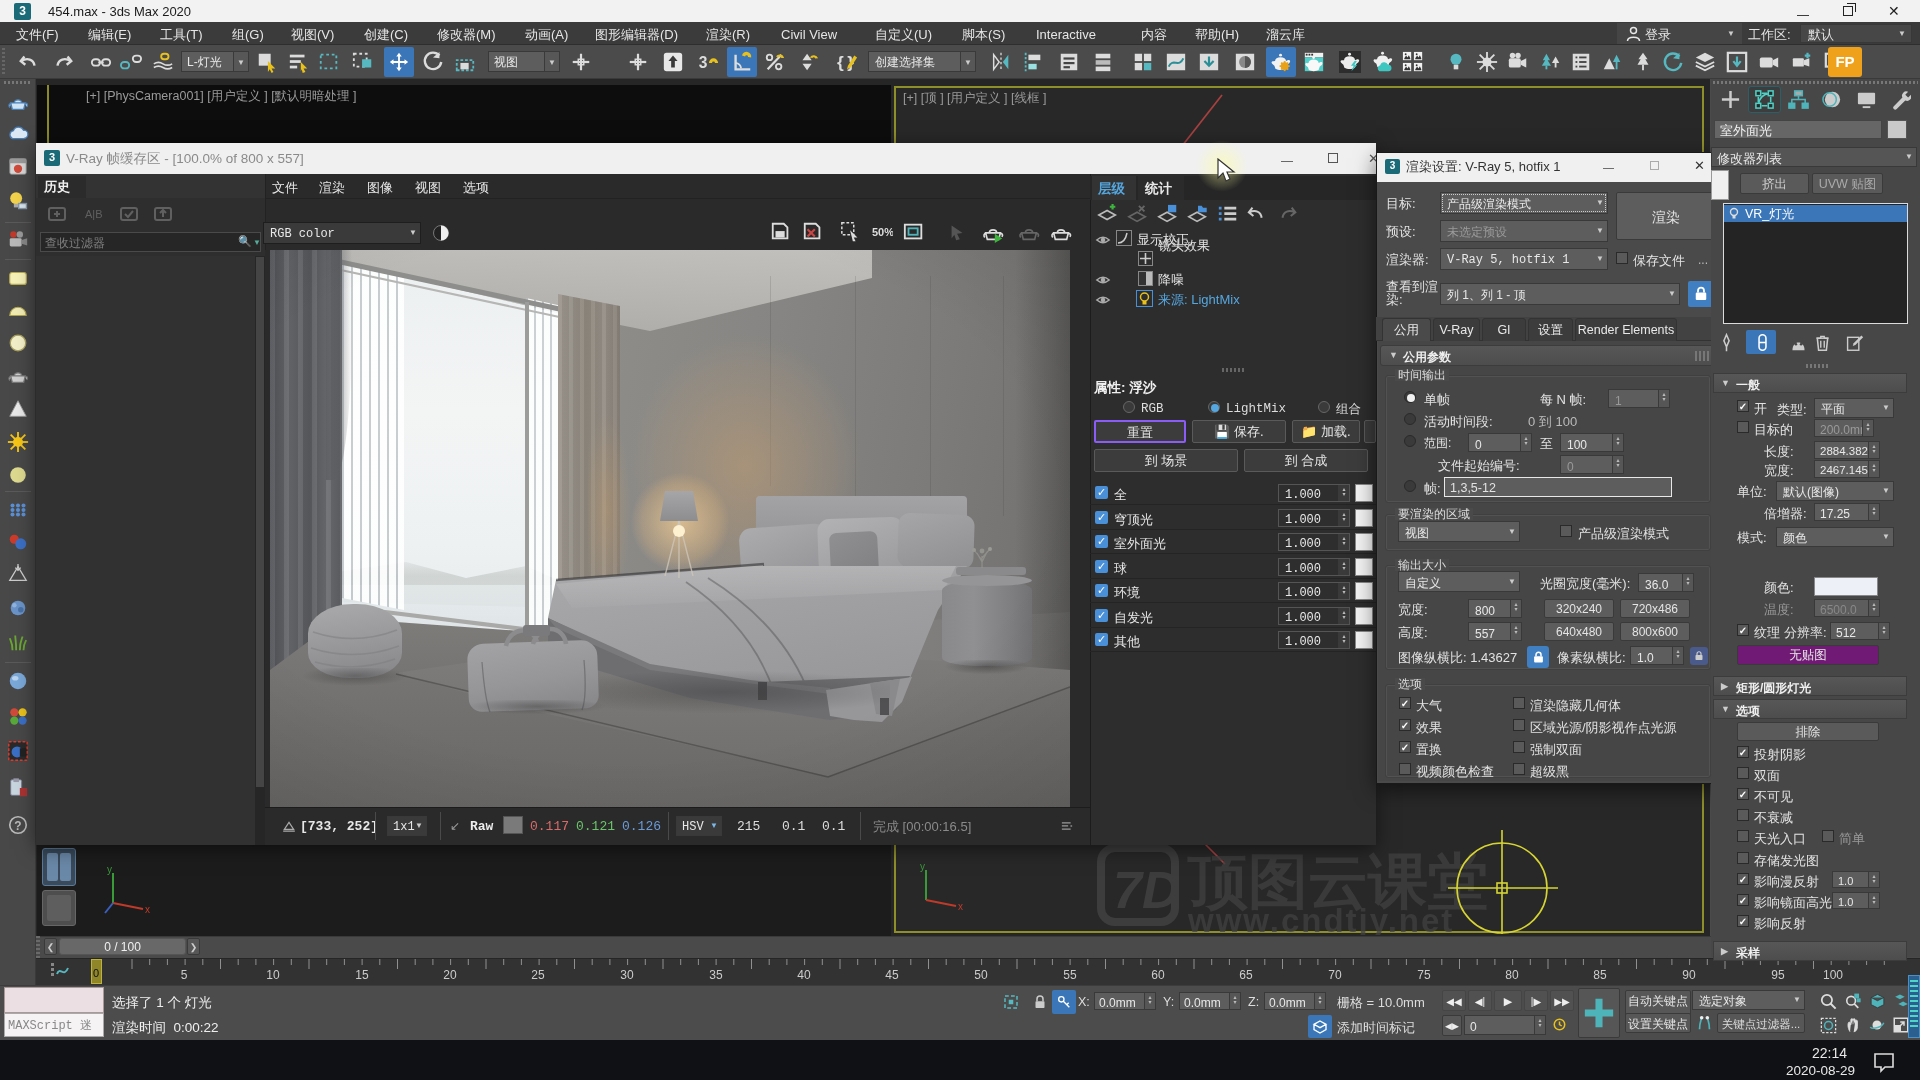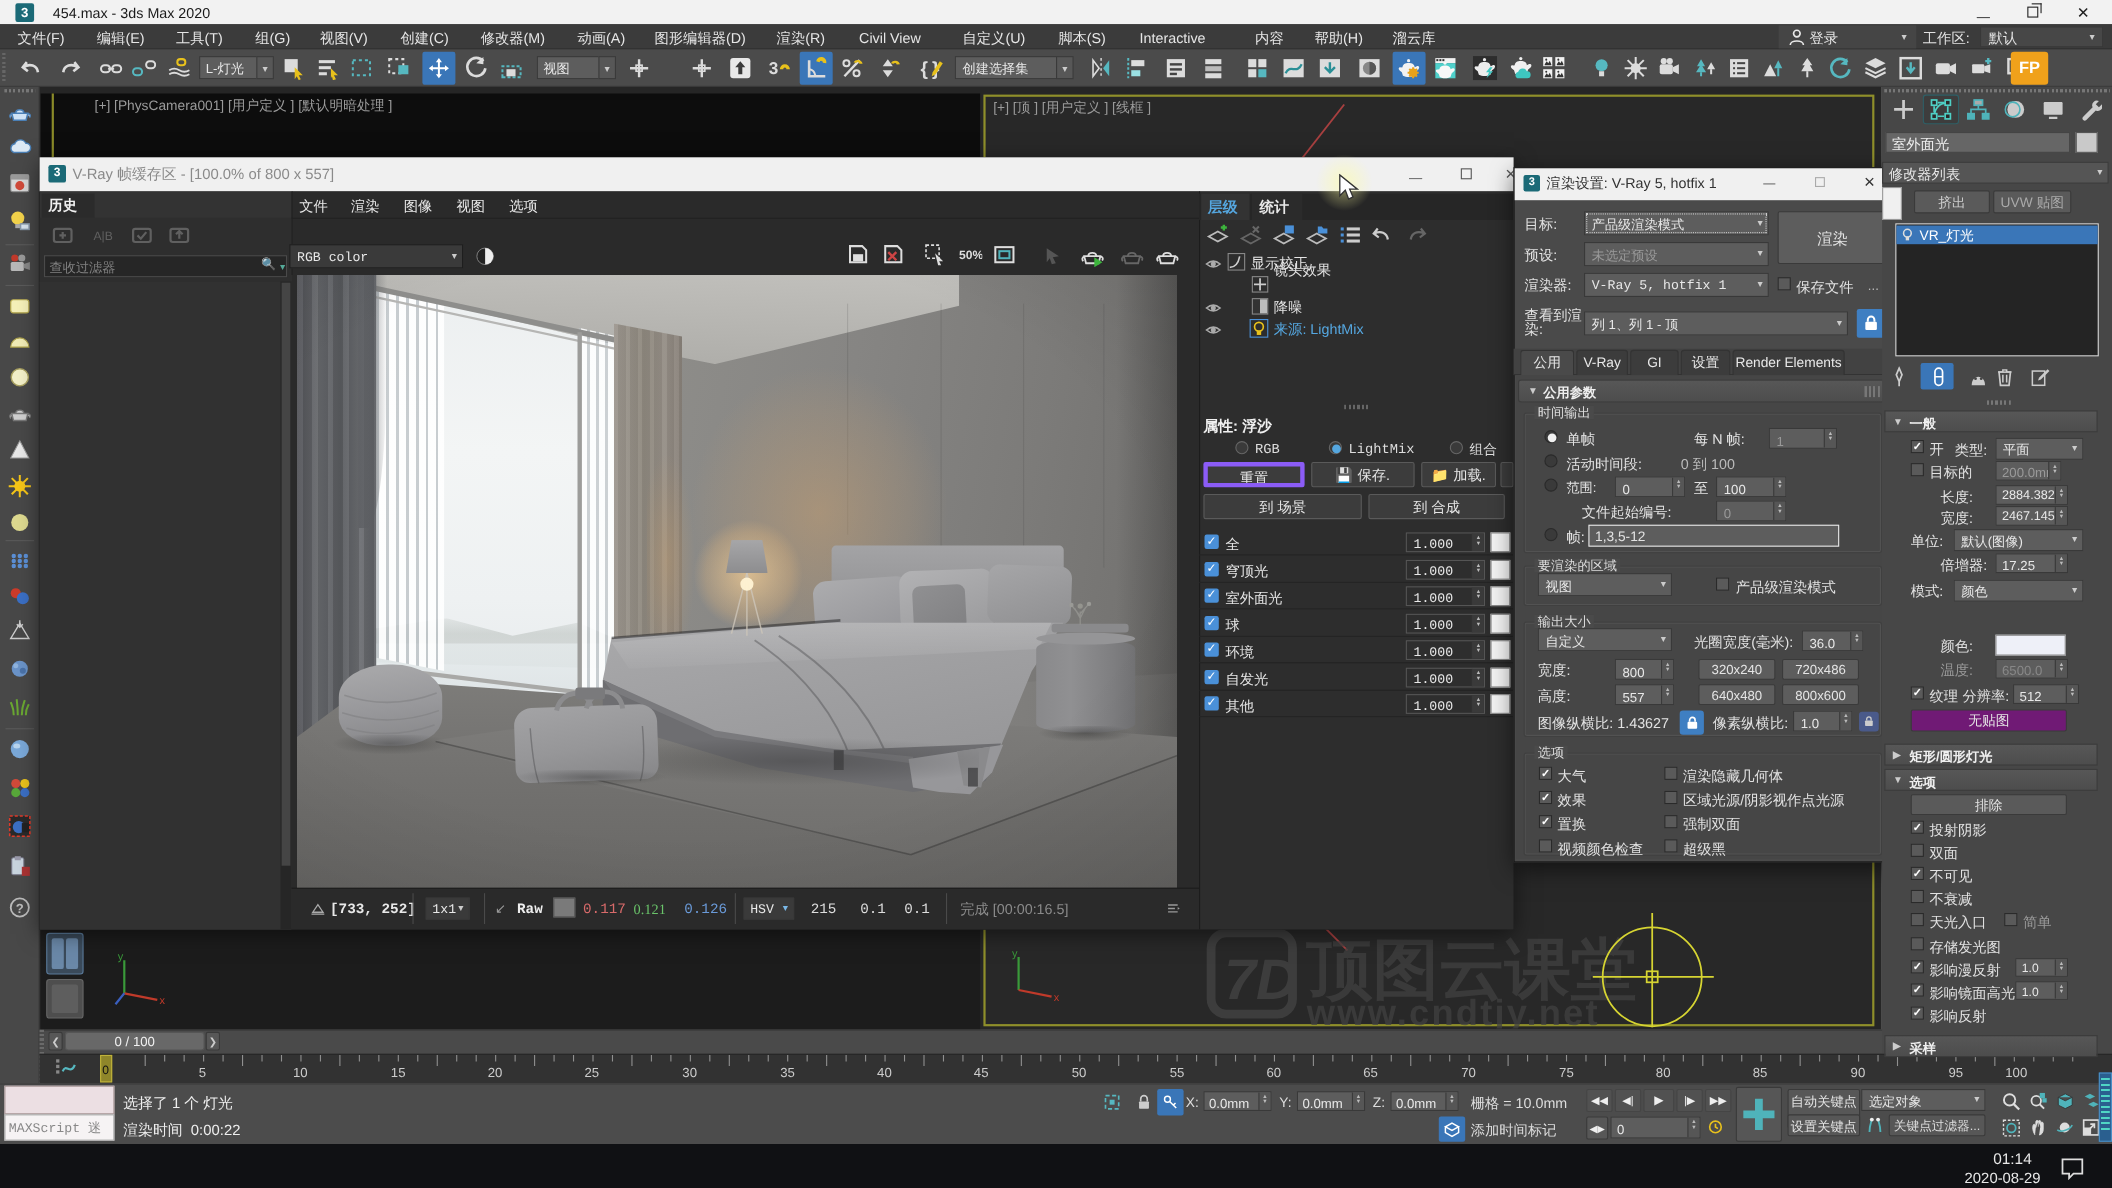--- a/index.html
+++ b/index.html
@@ -893,21 +893,21 @@
 <div class="ic" style="left:1890px;top:1014px;width:22px;height:22px">
       <svg width="18" height="18" viewBox="0 0 24 24">
         <rect x="3" y="3" width="18" height="18" fill="none" stroke="#ddd" stroke-width="2"></rect>
         <path d="M8 16 L16 8 M11 8 h5 v5" stroke="#ddd" stroke-width="2" fill="none"></path>
         <rect x="3" y="12" width="9" height="9" fill="#ddd"></rect>
       </svg>
     </div>
 <div class="ab" style="left:1908px;top:975px;width:12px;height:63px;background:#2a5f8f;border:1px solid #4a8fc5"></div>
 <div class="ab" style="left:1910px;top:980px;width:8px;height:50px;background:repeating-linear-gradient(#4fd5c5 0 2px,#2a5f8f 2px 5px)"></div>
 <div class="ab" style="left:0;top:1040px;width:1920px;height:40px;background:#101114"></div>
-<div class="tx" style="left:1812px;top:1046px;color:#e8e8e8;font-size:14px">01:14</div>
+<div class="tx" style="left:1812px;top:1046px;color:#e8e8e8;font-size:14px">22:14</div>
 <div class="tx" style="left:1786px;top:1064px;color:#e8e8e8;font-size:13.5px">2020-08-29</div>
 <svg class="ab" style="left:1872px;top:1051px" width="26" height="22" viewBox="0 0 26 22">
       <path d="M3 3 h18 v13 h-8 l-4 4 v-4 h-6 Z" fill="none" stroke="#ddd" stroke-width="1.6"></path>
     </svg>
 <div class="ab" style="left:36px;top:143px;width:1340px;height:702px;background:#2a2a2a;border:1px solid #151515;box-shadow:0 4px 18px rgba(0,0,0,.5)"></div>
 <div class="ab" style="left:36px;top:143px;width:1340px;height:31px;background:#f0f0f0"></div>
 <div class="ab" style="left:44px;top:150px;width:16px;height:16px;background:#1b6a77;border-radius:2px;color:#fff;font-size:11px;font-weight:bold;text-align:center;line-height:15px">3</div>
 <div class="tx" style="left:66px;top:152px;color:#8a8a8a;font-size:13.5px">V-Ray 帧缓存区 - [100.0% of 800 x 557]</div>
 <div class="tx" style="left:1281px;top:155px;color:#555;font-size:12px">—</div>
 <div class="ab" style="left:1328px;top:153px;width:10px;height:10px;border:1.5px solid #555"></div>
@@ -1126,21 +1126,21 @@
 <div class="ab" style="left:375px;top:812px;width:1px;height:28px;background:#4a4a4a"></div>
 <div class="dd" style="left:387px;top:816px;width:40px;height:20px;background:#3a3a3a">
       <span style="position:absolute;left:5px;top:4px;font-family:'Liberation Mono',monospace">1x1</span>
       <span class="ar">▼</span>
     </div>
 <div class="ab" style="left:440px;top:812px;width:1px;height:28px;background:#4a4a4a"></div>
 <div class="tx" style="left:450px;top:820px;color:#999;font-size:12px">↙</div>
 <div class="tx" style="left:470px;top:820px;color:#eee;font-size:13px;font-family:'Liberation Mono',monospace;font-weight:bold">Raw</div>
 <div class="ab" style="left:503px;top:816px;width:20px;height:18px;background:#7a7a7a;border:1px solid #555"></div>
 <div class="tx" style="left:530px;top:820px;color:#d86a6a;font-size:13px;font-family:'Liberation Mono',monospace">0.117</div>
-<div class="tx" style="left:576px;top:820px;color:#6ac46a;font-size:13px;font-family:Liberation Serif, serif">0.121</div>
+<div class="tx" style="left:576px;top:820px;color:#6ac46a;font-size:13px;font-family:Liberation Mono, monospace">0.121</div>
 <div class="tx" style="left:622px;top:820px;color:#6a9ad8;font-size:13px;font-family:'Liberation Mono',monospace">0.126</div>
 <div class="ab" style="left:668px;top:812px;width:1px;height:28px;background:#4a4a4a"></div>
 <div class="dd" style="left:676px;top:816px;width:46px;height:20px;background:#3a3a3a">
       <span style="position:absolute;left:5px;top:4px;font-family:'Liberation Mono',monospace">HSV</span>
       <span class="ar" style="color:#7ab8e8">▼</span>
     </div>
 <div class="tx" style="left:737px;top:820px;color:#ddd;font-size:13px;font-family:'Liberation Mono',monospace">215</div>
 <div class="tx" style="left:782px;top:820px;color:#ddd;font-size:13px;font-family:'Liberation Mono',monospace">0.1</div>
 <div class="tx" style="left:822px;top:820px;color:#ddd;font-size:13px;font-family:'Liberation Mono',monospace">0.1</div>
 <div class="ab" style="left:860px;top:812px;width:1px;height:28px;background:#4a4a4a"></div>
@@ -1243,21 +1243,21 @@
 <div class="tx" style="left:1158px;top:293px;color:#55a7e0;font-size:13px">来源: LightMix</div>
 <div class="ab" style="left:1222px;top:368px;width:22px;height:4px;background:repeating-linear-gradient(90deg,#666 0 2px,#2d2d2d 2px 4px)"></div>
 <div class="tx" style="left:1094px;top:381px;color:#f0f0f0;font-size:13.5px;font-weight:bold">属性: 浮沙</div>
 <div class="ab" style="left:1123px;top:401px;width:12px;height:12px;border-radius:50%;background:#3a3a3a;border:1px solid #666"></div>
 <div class="tx" style="left:1141px;top:403px;color:#ddd;font-size:12.5px;font-family:'Liberation Mono',monospace">RGB</div>
 <div class="ab" style="left:1208px;top:401px;width:12px;height:12px;border-radius:50%;background:#3a3a3a;border:1px solid #666"></div>
 <div class="ab" style="left:1211px;top:404px;width:8px;height:8px;border-radius:50%;background:#55a7e0"></div>
 <div class="tx" style="left:1226px;top:403px;color:#ddd;font-size:12.5px;font-family:'Liberation Mono',monospace">LightMix</div>
 <div class="ab" style="left:1318px;top:401px;width:12px;height:12px;border-radius:50%;background:#3a3a3a;border:1px solid #666"></div>
 <div class="tx" style="left:1336px;top:403px;color:#ddd;font-size:12.5px">组合</div>
-<div class="btn" style="left:1094px;top:420px;width:92px;height:23px;line-height:22px;background:#3c3c3c;border:4px solid #8b5cf6;color:#e6e6e6;font-size:13px">重置</div>
+<div class="btn" style="left:1094px;top:420px;width:92px;height:23px;line-height:22px;background:#3c3c3c;border:2px solid #8b5cf6;color:#e6e6e6;font-size:13px">重置</div>
 <div class="btn" style="left:1192px;top:420px;width:94px;height:23px;line-height:22px;background:#3c3c3c;border:1px solid #5a5a5a;color:#e6e6e6;font-size:13px">💾 保存.</div>
 <div class="btn" style="left:1292px;top:420px;width:68px;height:23px;line-height:22px;background:#3c3c3c;border:1px solid #5a5a5a;color:#e6e6e6;font-size:13px">📁 加载.</div>
 <div class="btn" style="left:1364px;top:420px;width:12px;height:23px;background:#3c3c3c;border:1px solid #5a5a5a;color:#e6e6e6"></div>
 <div class="btn" style="left:1094px;top:449px;width:144px;height:23px;line-height:22px;background:#3c3c3c;border:1px solid #5a5a5a;color:#e6e6e6;font-size:13px">到 场景</div>
 <div class="btn" style="left:1244px;top:449px;width:124px;height:23px;line-height:22px;background:#3c3c3c;border:1px solid #5a5a5a;color:#e6e6e6;font-size:13px">到 合成</div>
 <div class="ab" style="left:1090px;top:481px;width:286px;height:24px;border-bottom:1px solid #242424"></div>
 <div class="ab" style="left:1095px;top:486px;width:13px;height:13px;background:#4a90d8;border-radius:2px;color:#fff;font-size:11px;line-height:13px;text-align:center">✓</div>
 <div class="tx" style="left:1114px;top:488px;color:#e6e6e6;font-size:13px">全</div>
 <div class="spinbox" style="left:1278px;top:484px;width:72px;height:18px;background:#2e2e2e;border-color:#555">
       <span style="position:absolute;left:6px;top:3px;font-size:12px;font-family:'Liberation Mono',monospace">1.000</span>

